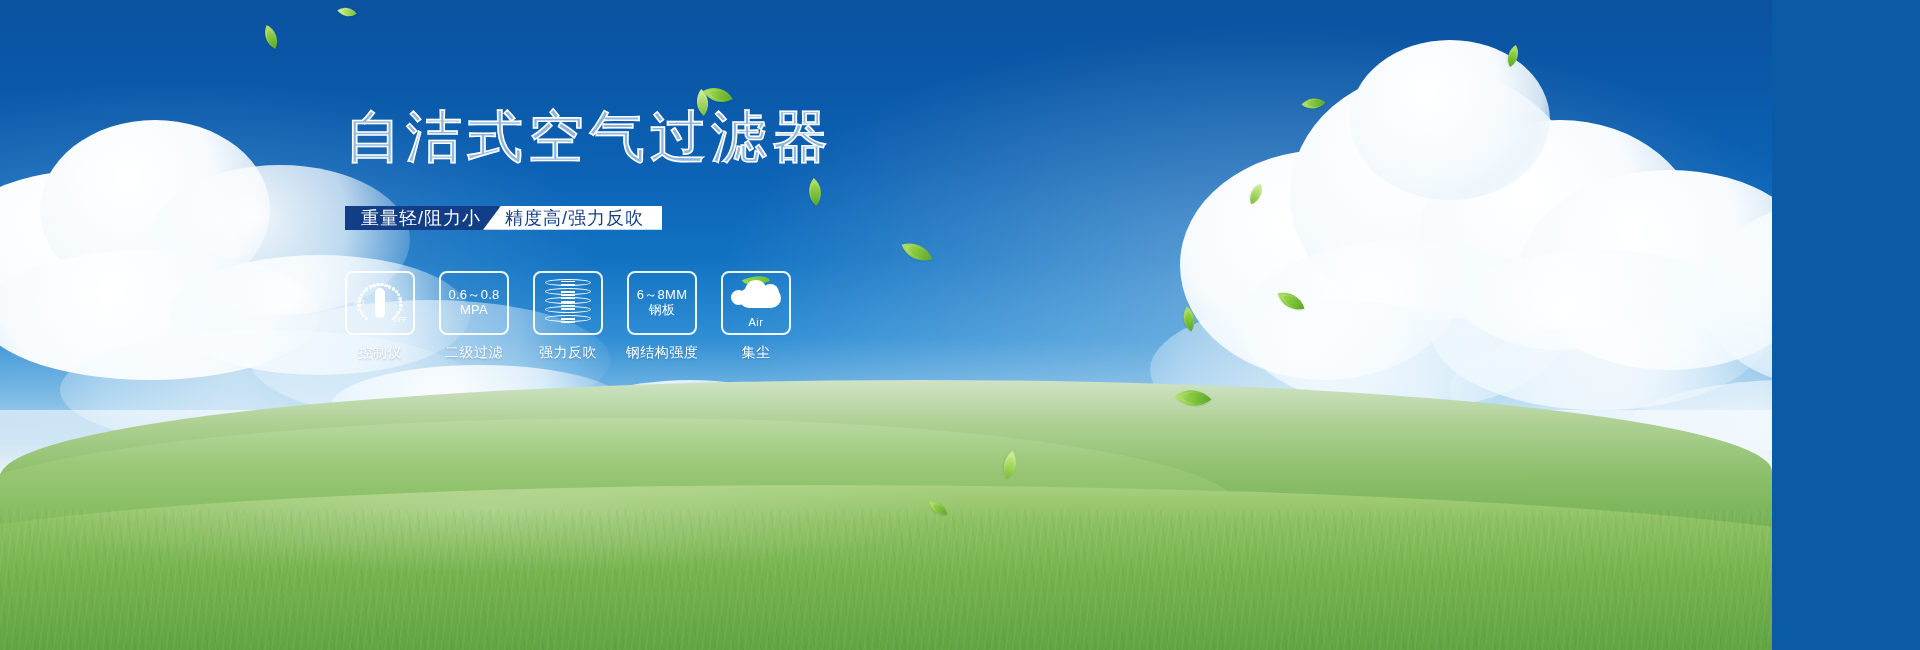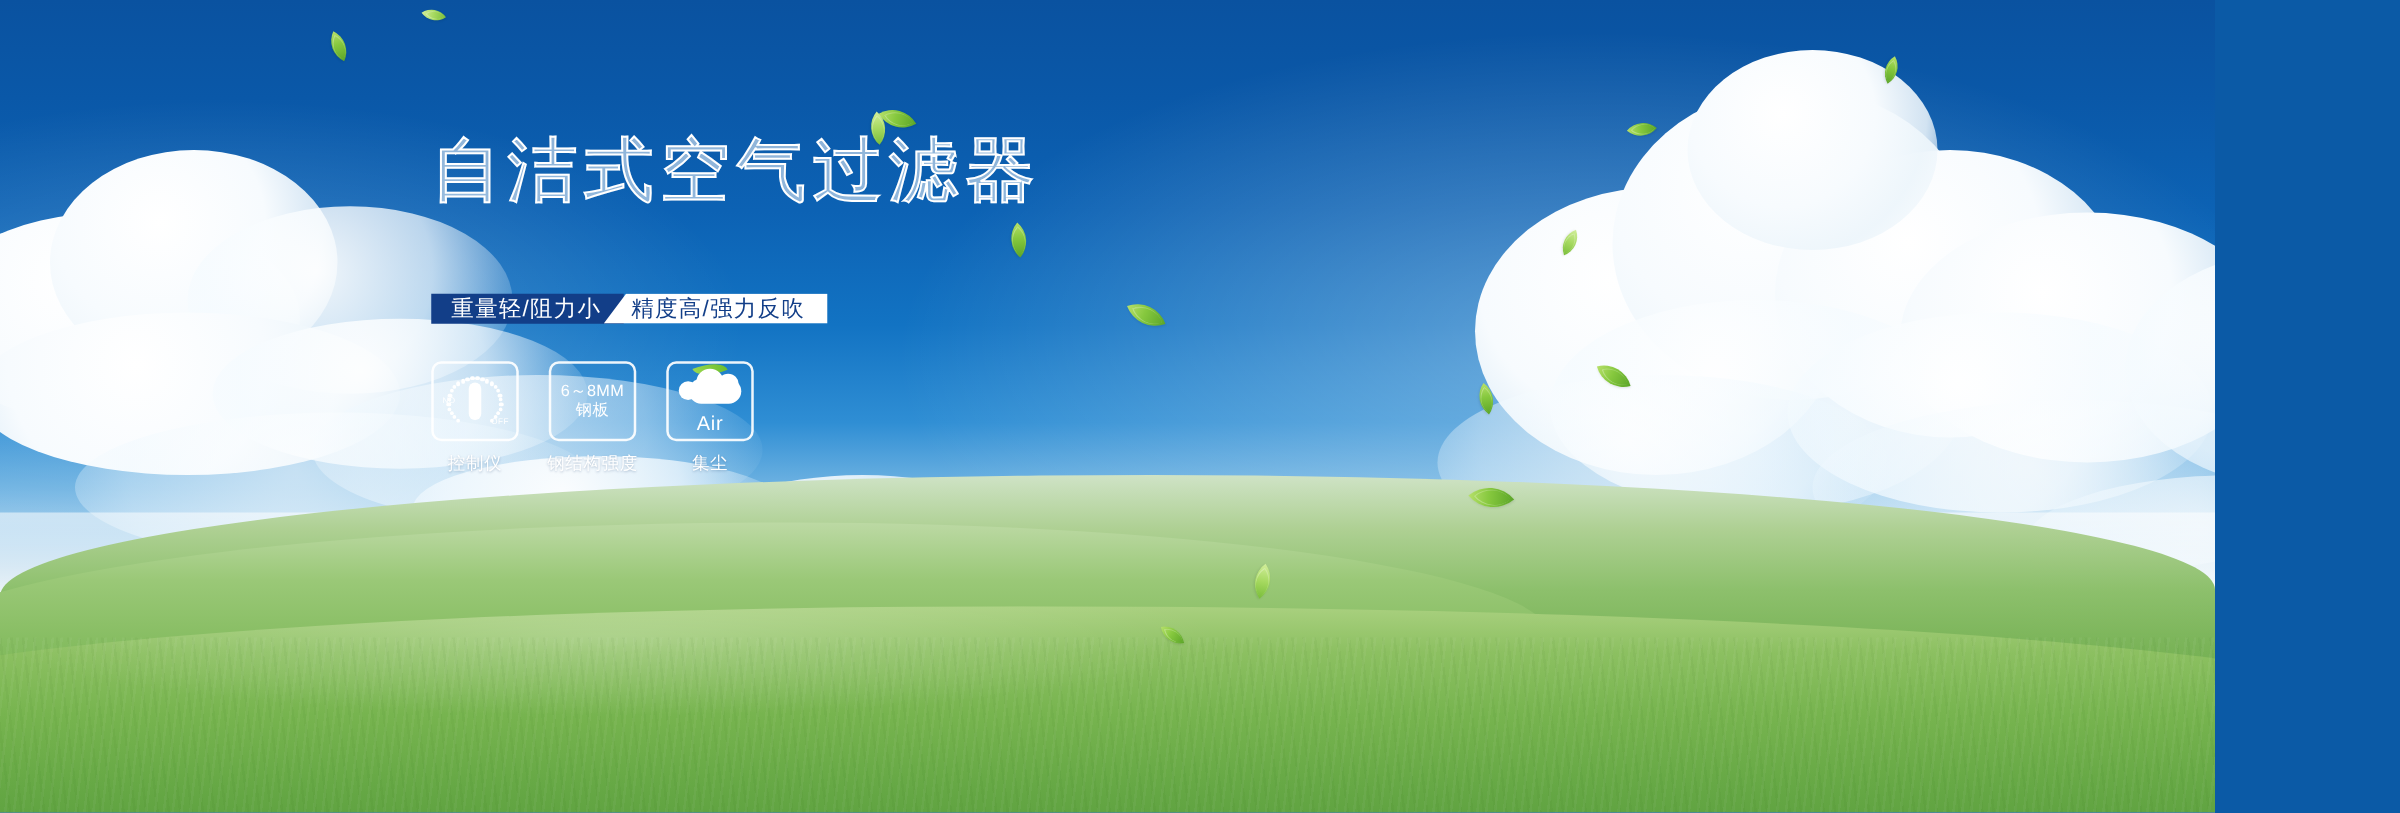--- a/index.html
+++ b/index.html
@@ -79,21 +79,21 @@
 
   #title {
     font-family:"DejaVu Sans","Liberation Sans",sans-serif;
     font-size:56px; line-height:1.05; letter-spacing:5px; font-weight:400;
     color:transparent; -webkit-text-stroke:1.6px #ffffff;
     text-shadow:0 0 1px rgba(255,255,255,.55);
     white-space:nowrap; position:relative;
   }
   #titleLeaves { position:absolute; left:348px; top:-28px; width:44px; height:34px; }
 
-  #badges { display:flex; align-items:flex-end; margin-top:46px; height:46px; width:330px; }
+  #badges { display:flex; align-items:center; margin-top:28px; height:46px; width:330px; }
   .badge { display:flex; align-items:center; justify-content:center; font-size:18px; letter-spacing:1px; }
   #badgeA { background:#123e88; color:#ffffff; padding:0 18px 0 16px; }
   #badgeB { background:#ffffff; color:#123e88; padding:0 18px 0 22px; margin-left:-16px;
             clip-path:polygon(18px 0,100% 0,100% 100%,0 100%); }
 
   #features { display:flex; margin-top:30px; gap:24px; }
   .feat { width:70px; display:flex; flex-direction:column; align-items:center; }
   .fbox { width:70px; height:64px; border:2px solid rgba(255,255,255,.92); border-radius:8px;
           display:flex; flex-direction:column; align-items:center; justify-content:center;
           color:#ffffff; position:relative; }
@@ -117,21 +117,21 @@
   
   .aircloud { position:relative; width:54px; height:36px; }
   .aircloud .cbody { position:absolute; left:10px; top:10px; width:42px; height:20px; background:#fff; border-radius:12px; }
   .aircloud .cb1 { position:absolute; left:16px; top:2px; width:22px; height:22px; background:#fff; border-radius:50%; }
   .aircloud .cb2 { position:absolute; left:33px; top:6px; width:17px; height:17px; background:#fff; border-radius:50%; }
   .aircloud .cb3 { position:absolute; left:2px; top:12px; width:15px; height:15px; background:#fff; border-radius:50%; }
   .aircloud .swoosh { position:absolute; left:14px; top:-3px; width:26px; height:11px;
                       background:linear-gradient(100deg,#9ad84f,#6cbe2e); border-radius:0 100% 0 100%; transform:rotate(-22deg); }
   .aircloud .notch { position:absolute; left:20px; top:6px; width:9px; height:9px; background:transparent;
                      border:2.2px solid #fff; border-radius:50%; }
-  .airlabel { font-size:16px; color:#ffffff; margin-top:2px; letter-spacing:.6px; }
+  .airlabel { font-size:11px; color:#ffffff; margin-top:2px; letter-spacing:.6px; }
 </style>
 </head>
 <body>
 
 <div id="banner">
 
   <div class="cloudlayer">
 
     <div class="puff" style="left:-60px;  top:170px; width:300px; height:170px;"></div>
     <div class="puff" style="left:40px;   top:120px; width:230px; height:180px;"></div>
@@ -239,21 +239,41 @@
               <div class="dot" style="left: 43.3136px; top: 23.122px;"></div>
               <div class="dot" style="left: 42.5456px; top: 26.7645px;"></div>
               <div class="dot" style="left: 41.0103px; top: 30.2026px;"></div>
               <div class="dot" style="left: 38.7661px; top: 33.3055px;"></div>
               <div class="dot" style="left: 35.8985px; top: 35.9548px;"></div>
             </div>
         </div>
         <div class="flabel">控制仪</div>
       </div>
 
-
+      <div class="feat">
+        <div class="fbox">
+          <div class="ftext">0.6～0.8</div>
+          <div class="ftext">MPA</div>
+        </div>
+        <div class="flabel">二级过滤</div>
+      </div>
+
+      <div class="feat">
+        <div class="fbox">
+          <div class="stack">
+            <div class="core"></div>
+            <div class="disc" style="top:0px;"></div>
+            <div class="disc" style="top:9px;"></div>
+            <div class="disc" style="top:18px;"></div>
+            <div class="disc" style="top:27px;"></div>
+            <div class="disc" style="top:36px;"></div>
+          </div>
+        </div>
+        <div class="flabel">强力反吹</div>
+      </div>
 
       <div class="feat">
         <div class="fbox">
           <div class="ftext">6～8MM</div>
           <div class="ftext">钢板</div>
         </div>
         <div class="flabel">钢结构强度</div>
       </div>
 
       <div class="feat">

